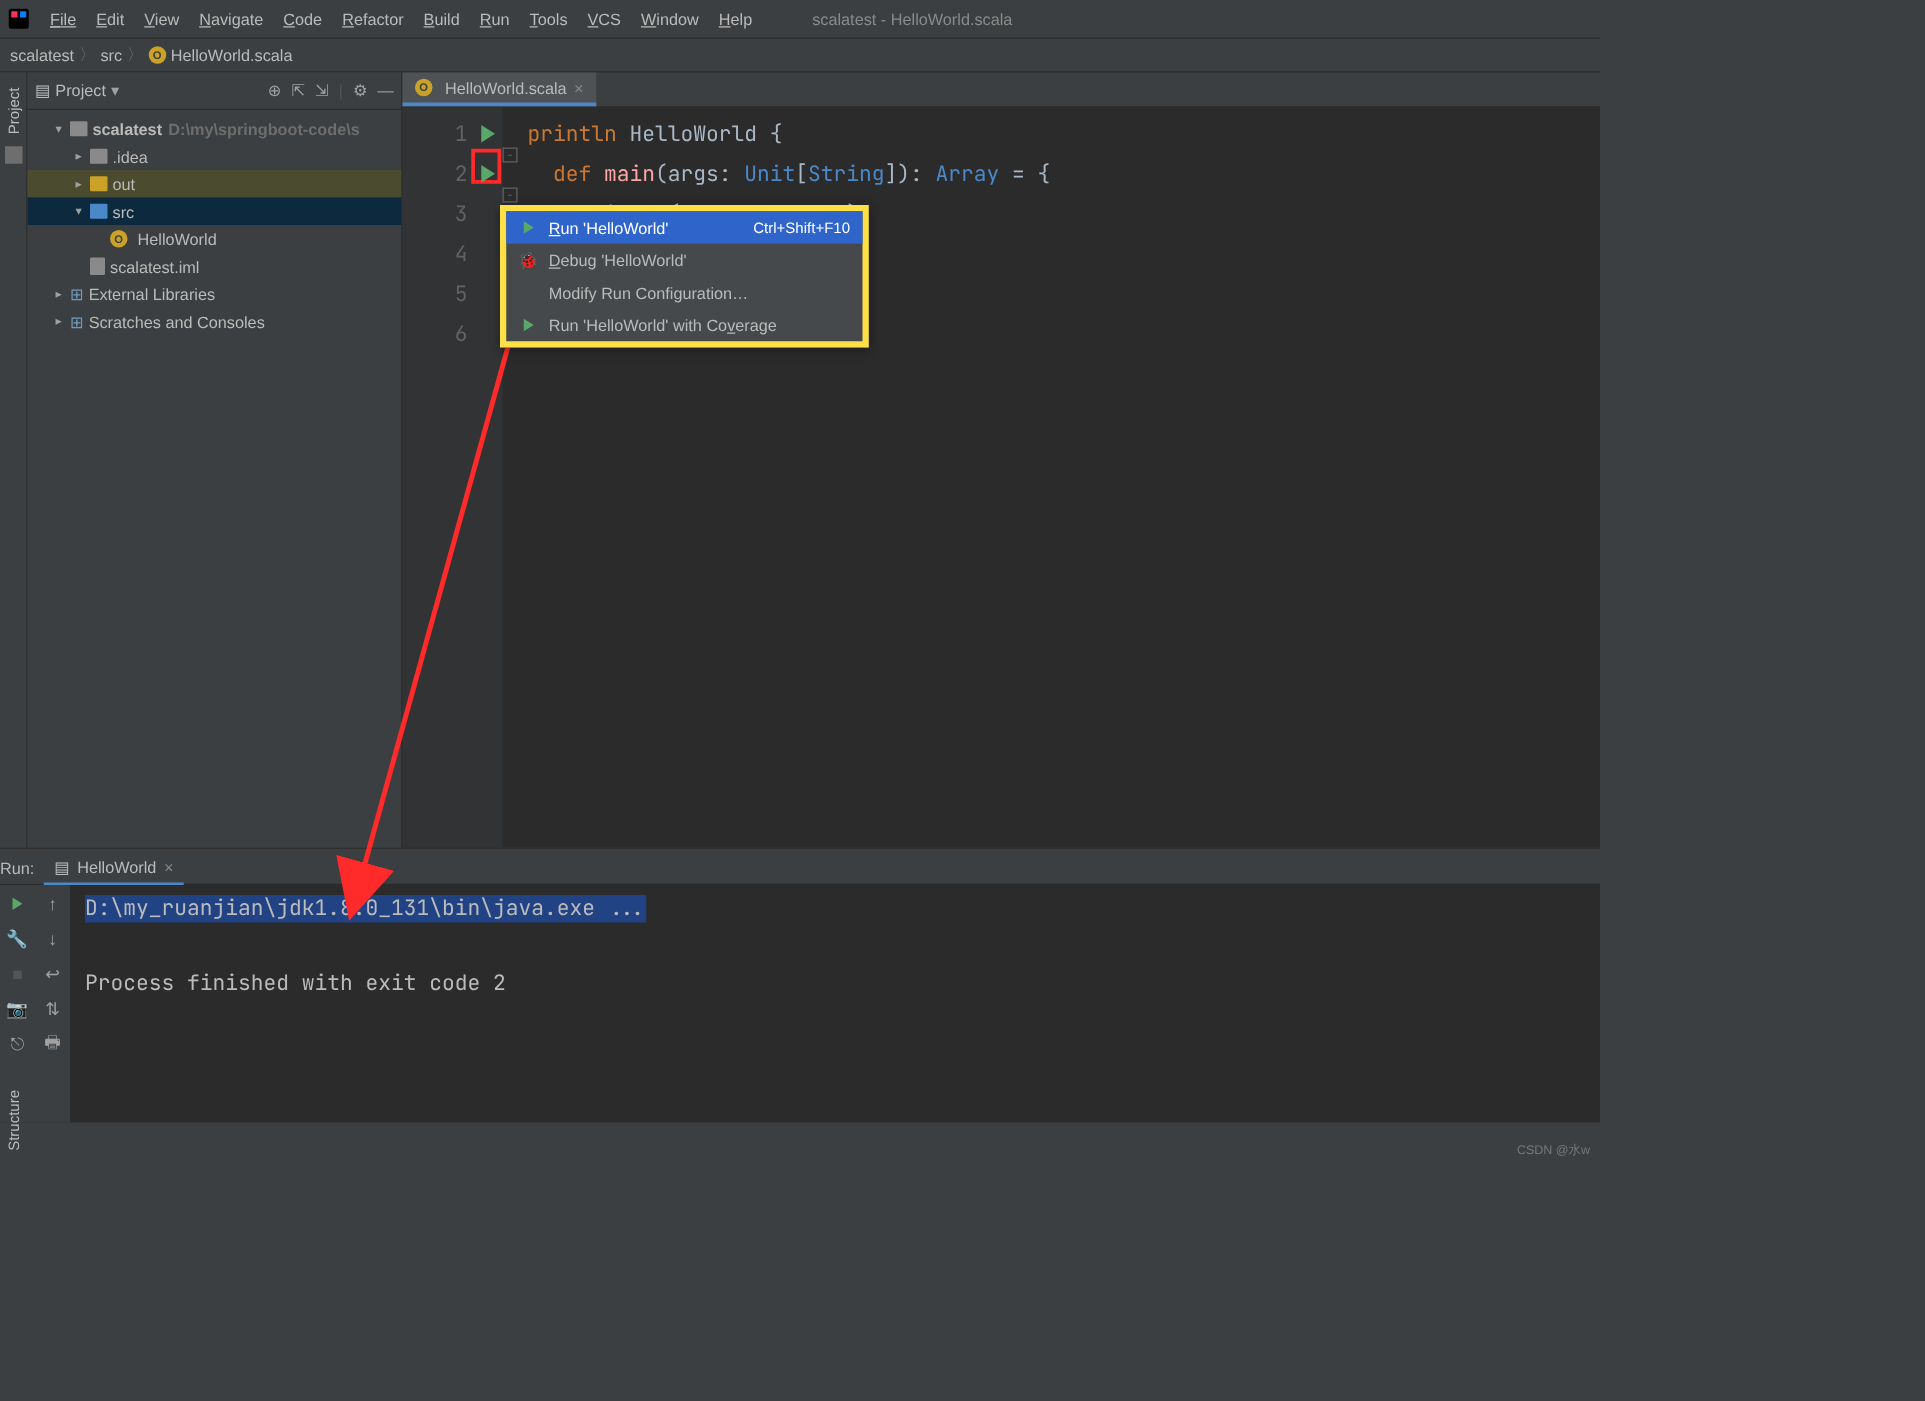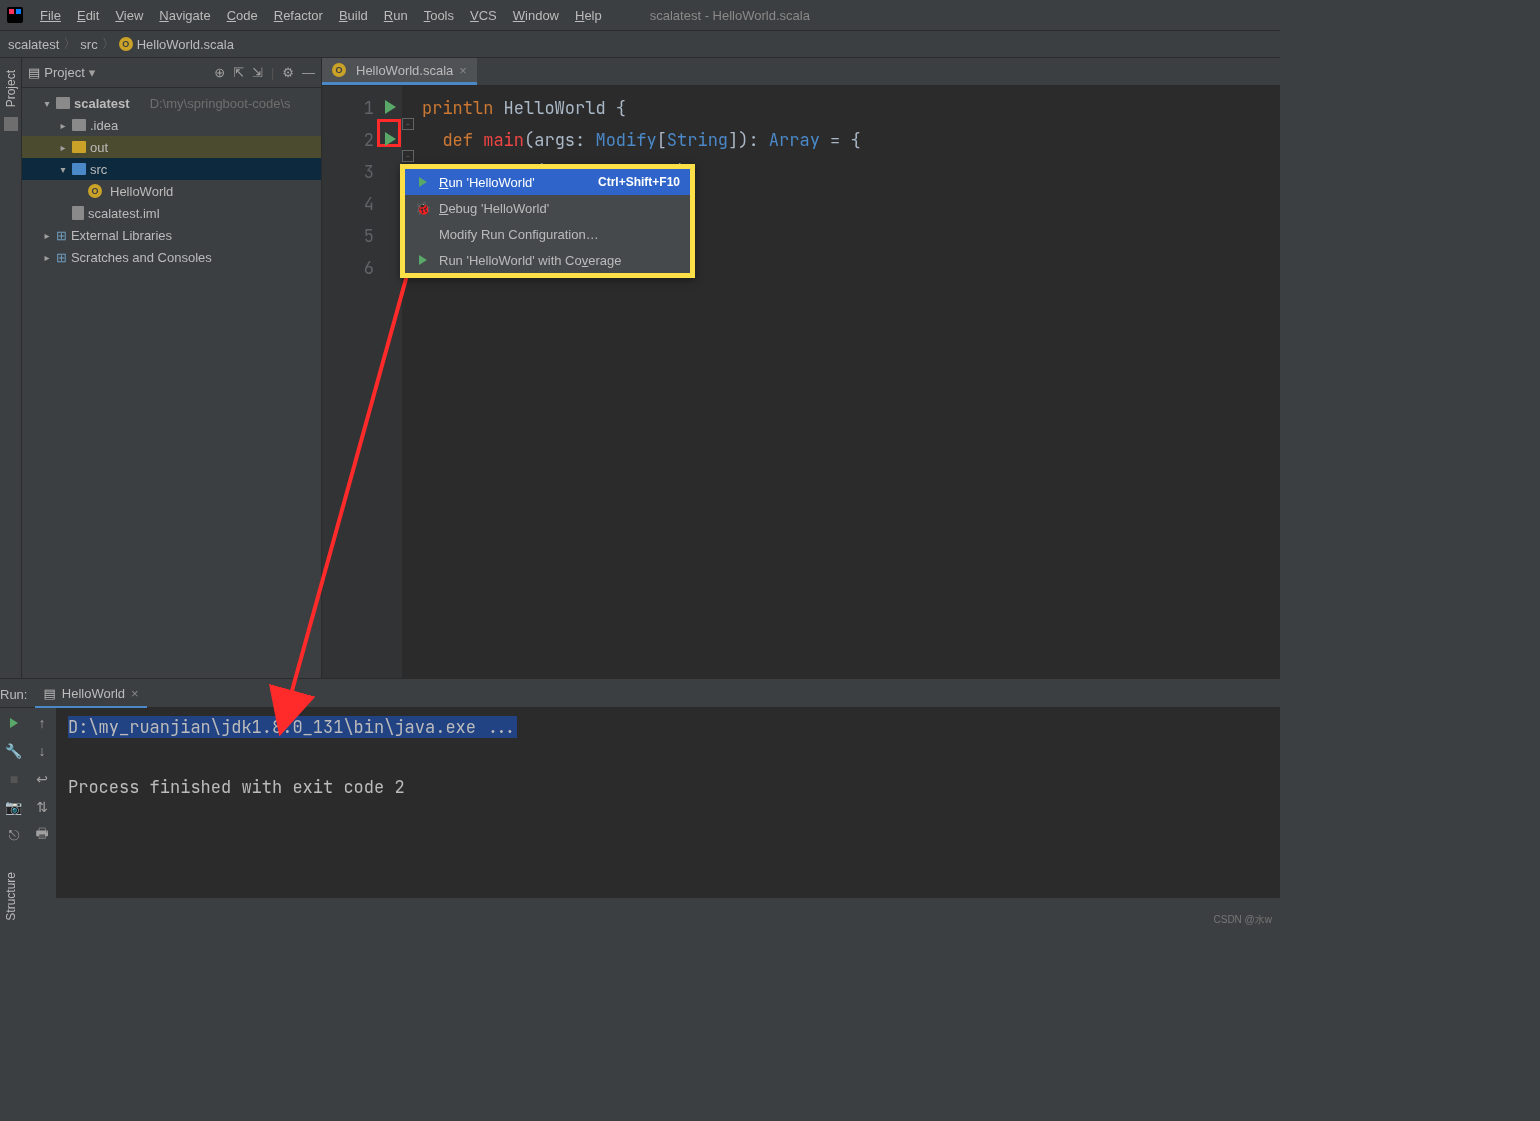--- a/index.html
+++ b/index.html
@@ -70,21 +70,21 @@
     display:flex; align-items:center; height:22px;
     padding-left:6px; gap:4px; white-space:nowrap; overflow:hidden;
   }
   .tree-row.sel { background:#0d293e; }
   .tree-row.hl { background:#4b4b2f; }
   .caret { width:10px; text-align:center; color:#a0a0a0; font-size:10px; }
   .folder-icon { width:14px; height:12px; background:#c9a227; border-radius:1px; flex:0 0 auto; }
   .folder-icon.blue { background:#4a88c7; }
   .folder-icon.grey { background:#8a8a8a; }
   .file-icon { width:12px; height:14px; background:#8a8a8a; border-radius:1px; flex:0 0 auto; }
-  .dim { color:#6e6e6e; margin-left:16px; }
+  .dim { color:#6e6e6e; margin-left:1px;font-weight:bold; }
   .ind1 { padding-left:20px; } .ind2 { padding-left:36px; }
   .ind3 { padding-left:52px; }
 
   
   .editor-area { flex:1; display:flex; flex-direction:column; background:#2b2b2b; }
   .tabs { display:flex; height:28px; background:#3c3f41; border-bottom:1px solid #2b2b2b; }
   .tab {
     display:flex; align-items:center; gap:6px;
     padding:0 10px; background:#4e5254;
     border-bottom:3px solid #4a88c7; font-size:13px;
@@ -109,38 +109,38 @@
     border:3px solid #ff2a2a; pointer-events:none;
   }
   .code { flex:1; padding-top:6px; position:relative; }
   .code-line { height:32px; display:flex; align-items:center; white-space:pre; }
   .fold-col { display:inline-block; width:20px; position:relative; }
   .fold-mark {
     width:12px; height:12px; border:1px solid #606366;
     position:absolute; left:0; top:10px; font-size:9px; line-height:10px;
     text-align:center; color:#606366;
   }
-  .kw { color:#cc7832; } .fn { color:#ef4444; }
+  .kw { color:#cc7832; } .fn { color:#fca5a5; }
   .ty { color:#4a88c7; } .str { color:#6a8759; }
   .pl { color:#a9b7c6; }
 
   
   .ctx-menu {
     position:absolute; left:400px; top:164px;
     background:#46494b; border:5px solid #fde047;
     width:295px; font-size:13px; z-index:10;
     box-shadow:0 2px 8px rgba(0,0,0,0.4);
   }
   .ctx-item {
     display:flex; align-items:center; height:26px;
     padding:0 10px; gap:8px; color:#bbbbbb;
   }
   .ctx-item.sel { background:#2f65ca; color:#fff; }
   .ctx-label { flex:1; }
-  .ctx-short { color:#bbbbbb; font-size:12px;font-weight:bold; }
+  .ctx-short { color:#bbbbbb; font-size:12px; }
   .ctx-item.sel .ctx-short { color:#fff; }
   .ctx-icon { width:16px; height:16px; display:flex; align-items:center; justify-content:center; }
   .tri-green { width:0; height:0; border-top:5px solid transparent; border-bottom:5px solid transparent; border-left:8px solid #59a869; }
   .bug { color:#59a869; font-size:13px; }
 
   
   .run-panel-sep { height:4px; background:#3c3f41; border-top:1px solid #2b2b2b; }
   .run-tabs {
     display:flex; align-items:center; height:26px;
     padding:0 0; gap:8px; background:#3c3f41;
@@ -295,21 +295,21 @@
         <div class="red-box"></div>
       <div class="gutter-row">1<div class="run-arrow"></div></div>
           <div class="gutter-row">2<div class="run-arrow"></div></div>
           <div class="gutter-row">3</div>
           <div class="gutter-row">4</div>
           <div class="gutter-row">5</div>
           <div class="gutter-row">6</div>
         </div>
       <div class="code" id="code">
           <div class="code-line"><span class="fold-col"><span class="fold-mark">−</span></span><span class="kw">println </span><span class="pl">HelloWorld {</span></div>
-          <div class="code-line"><span class="fold-col"><span class="fold-mark">−</span></span><span class="pl">  </span><span class="kw">def </span><span class="fn">main</span><span class="pl">(args: </span><span class="ty">Modify</span><span class="pl">[</span><span class="ty">String</span><span class="pl">]): </span><span class="ty">Array</span><span class="pl"> = {</span></div>
+          <div class="code-line"><span class="fold-col"><span class="fold-mark">−</span></span><span class="pl">  </span><span class="kw">def </span><span class="fn">main</span><span class="pl">(args: </span><span class="ty">Unit</span><span class="pl">[</span><span class="ty">String</span><span class="pl">]): </span><span class="ty">Array</span><span class="pl"> = {</span></div>
           <div class="code-line"><span class="fold-col"></span><span class="pl">    println(</span><span class="str">"hello world"</span><span class="pl">)</span></div>
           <div class="code-line"><span class="fold-col"></span><span class="pl">  }</span></div>
           <div class="code-line"><span class="fold-col"></span><span class="pl">}</span></div>
           <div class="code-line"><span class="fold-col"></span></div>
         </div>
     </div>
   </div>
 </div>
 
 <div class="ctx-menu" id="ctx">

